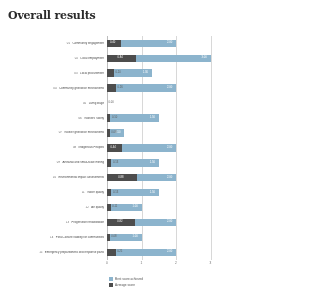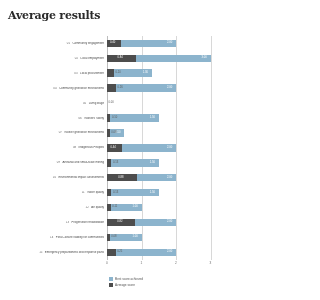--- a/index.html
+++ b/index.html
@@ -145,21 +145,21 @@
     font-size:3.1px;
     color:#555555;
     white-space:nowrap;
   }
 </style>
 </head>
 <body>
 
 <div id="chart-card">
 
-  <div id="page-title">Average results</div>
+  <div id="page-title">Overall results</div>
 
   <div id="plot-area">
     <div id="gridlines">
         <div class="gridline axis0" style="left: 0px;"></div>
         <div class="gridline" style="left: 34.5px;"></div>
         <div class="gridline" style="left: 69px;"></div>
         <div class="gridline" style="left: 103.5px;"></div>
       </div>
     <div id="rows">
         <div class="row">

